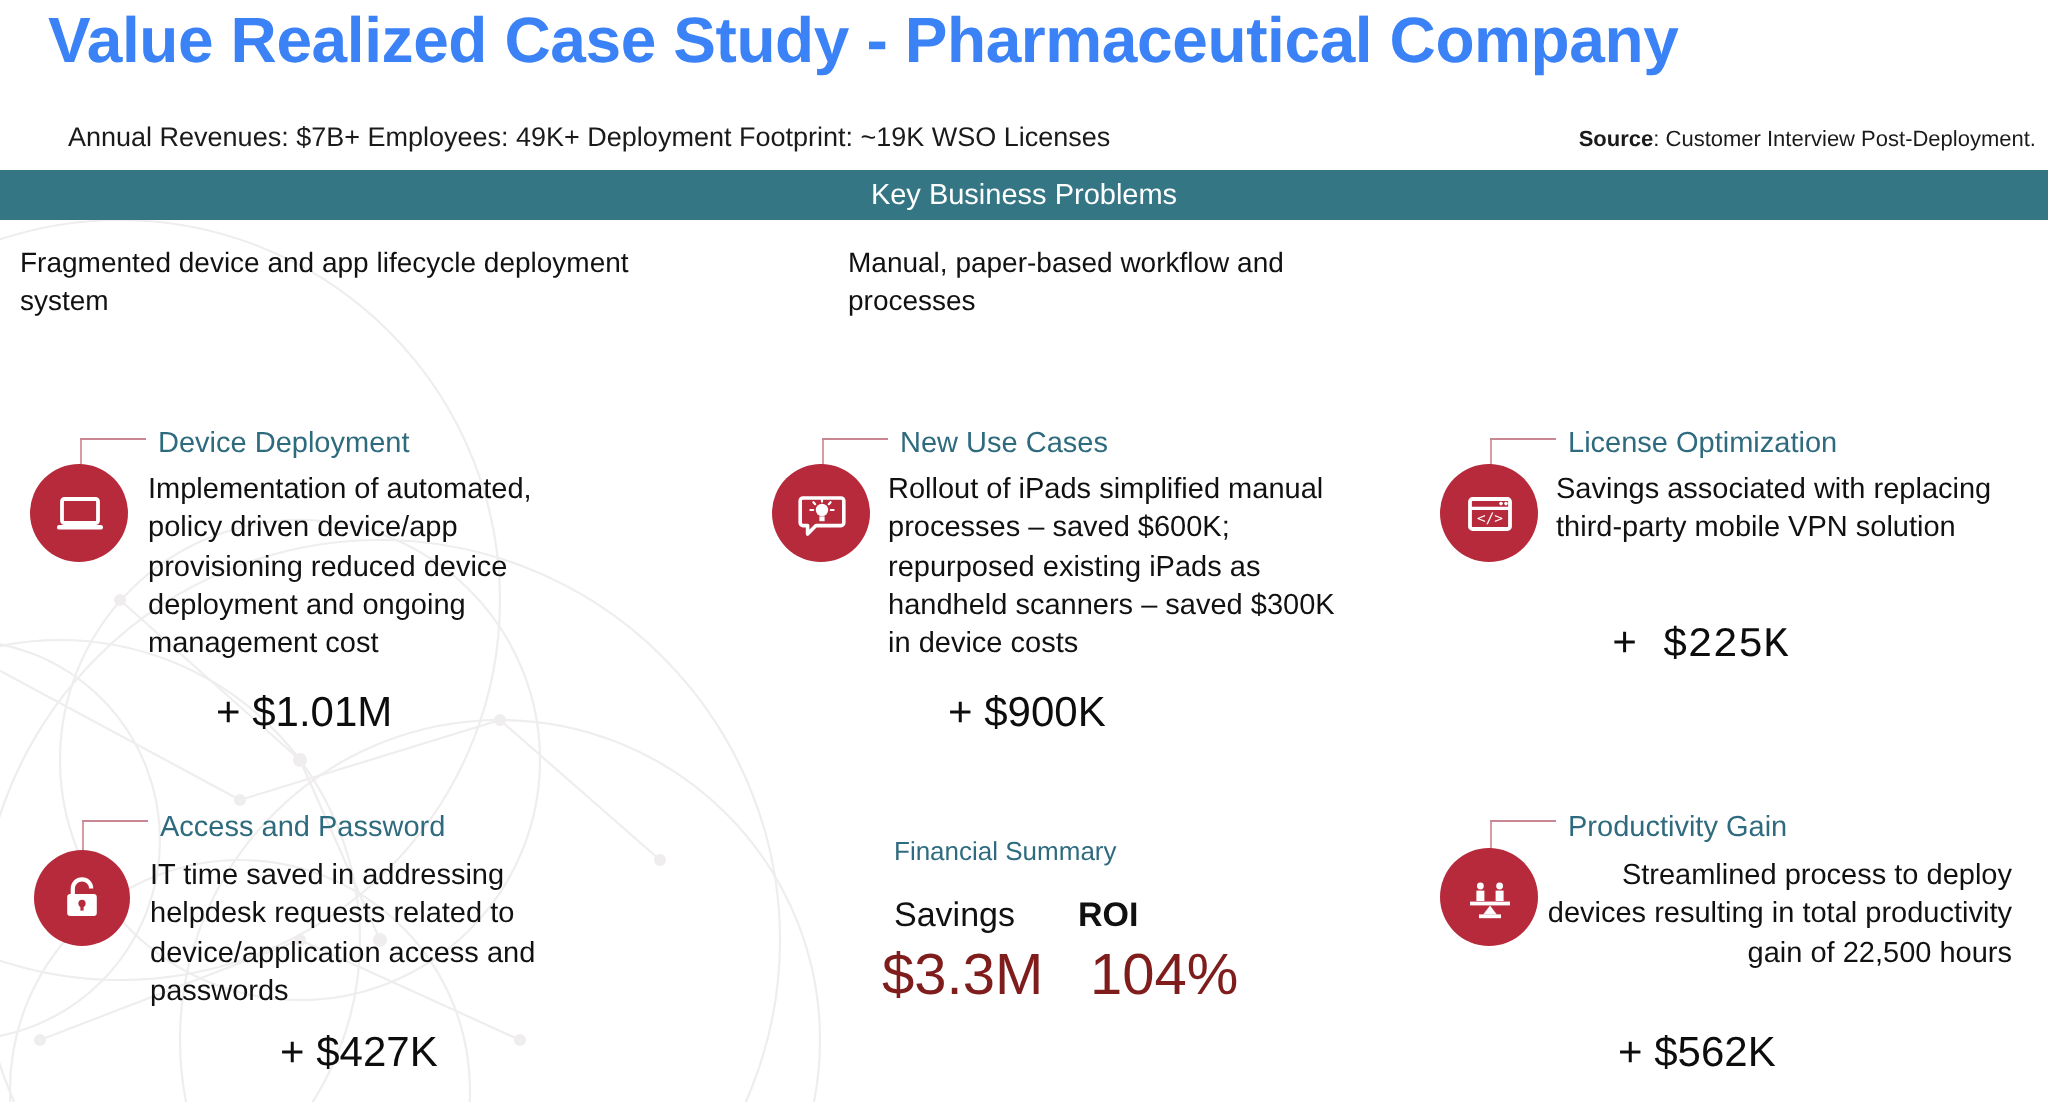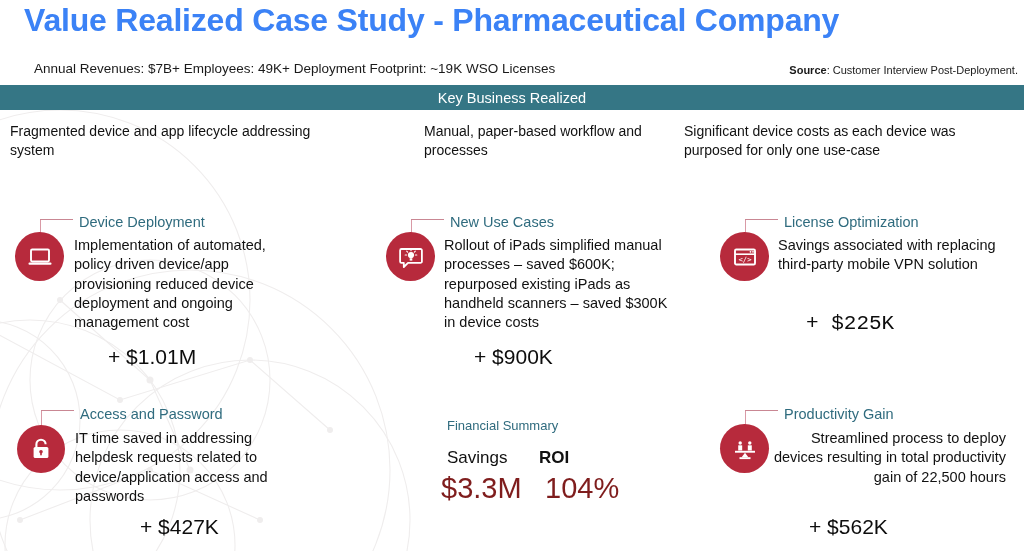--- a/index.html
+++ b/index.html
@@ -136,26 +136,25 @@
   <div id="content">
 
     <div class="title">Value Realized Case Study - Pharmaceutical Company</div>
 
     <div class="facts">Annual Revenues: $7B+  Employees:  49K+  Deployment Footprint: ~19K WSO Licenses</div>
     <div class="source">
       <b>Source</b><span>: Customer Interview Post-Deployment.</span>
     </div>
 
     <div class="band problems">
-      <span>Key Business Realized</span>
-    </div>
-
-    <div class="problem p0">Fragmented device and app lifecycle addressing system</div>
+      <span>Key Business Problems</span>
+    </div>
+
+    <div class="problem p0">Fragmented device and app lifecycle deployment system</div>
     <div class="problem p1">Manual, paper-based workflow and processes</div>
-    <div class="problem p2">Significant device costs as each device was purposed for only one use-case</div>
 
 
     <div class="benefit">
       <div class="connector" style="left:40px;top:219px;">
         <div class="vline"></div>
         <div class="hline"></div>
       </div>
       <div class="circle" style="left:15px;top:232px;width:49px;height:49px;">
         <svg width="28" height="28" viewBox="0 0 28 28" xmlns="http://www.w3.org/2000/svg">
           <rect x="5" y="6.5" width="18" height="12" rx="1.2" fill="none" stroke="#ffffff" stroke-width="1.9"></rect>

